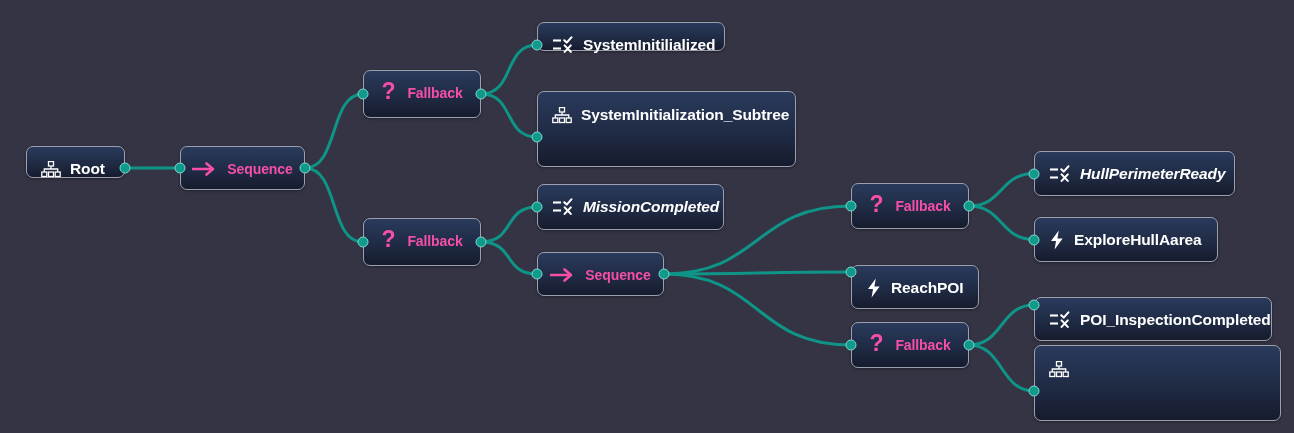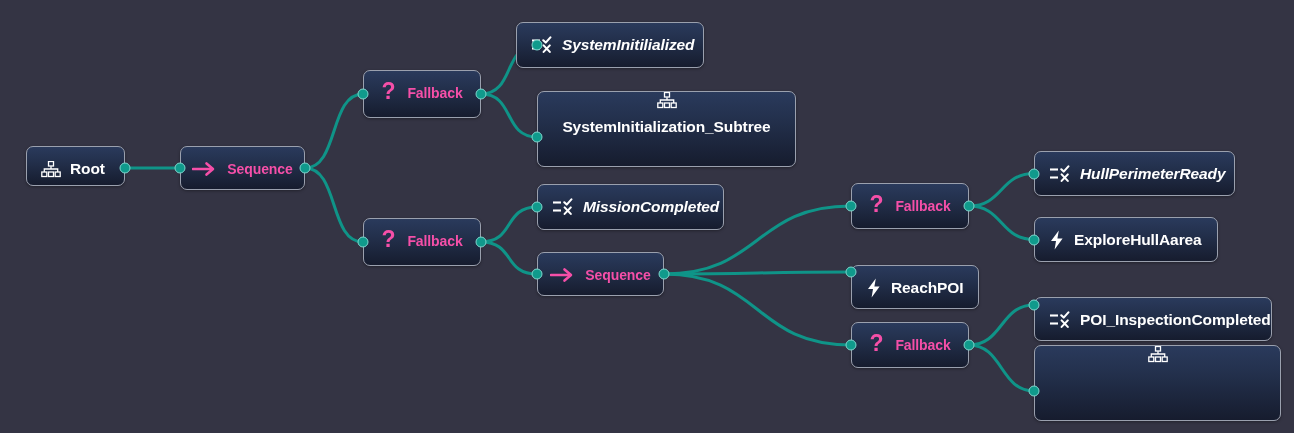--- a/index.html
+++ b/index.html
@@ -35,21 +35,21 @@
   }
   .node-inner {
     display: flex;
     align-items: center;
     gap: 9px;
     padding: 0 14px;
     height: 44px;
     width: 100%;
     box-sizing: border-box;
   }
-  .node.tall .node-inner { height: 46px; flex-direction: column; }
+  .node.tall .node-inner { height: 46px; }
   .node-label {
     font-size: 15.5px;
     font-weight: bold;
     color: #ffffff;
     white-space: nowrap;
     letter-spacing: -0.1px;
   }
   .node.control .node-label {
     color: #f54fa8;
     font-size: 14px;
@@ -88,21 +88,21 @@
       <path d="M 481 242 C 515 242, 503 274, 537 274" fill="none" stroke="#0f9488" stroke-width="3" stroke-linecap="round"></path>
       <path d="M 664 274 C 761.24 274, 753.76 206, 851 206" fill="none" stroke="#0f9488" stroke-width="3" stroke-linecap="round"></path>
       <path d="M 664 274 C 761.24 274, 753.76 272, 851 272" fill="none" stroke="#0f9488" stroke-width="3" stroke-linecap="round"></path>
       <path d="M 664 274 C 761.24 274, 753.76 345, 851 345" fill="none" stroke="#0f9488" stroke-width="3" stroke-linecap="round"></path>
       <path d="M 969 206 C 1003 206, 1000 173.5, 1034 173.5" fill="none" stroke="#0f9488" stroke-width="3" stroke-linecap="round"></path>
       <path d="M 969 206 C 1003 206, 1000 239.5, 1034 239.5" fill="none" stroke="#0f9488" stroke-width="3" stroke-linecap="round"></path>
       <path d="M 969 345 C 1003 345, 1000 305, 1034 305" fill="none" stroke="#0f9488" stroke-width="3" stroke-linecap="round"></path>
       <path d="M 969 345 C 1003 345, 1000 391, 1034 391" fill="none" stroke="#0f9488" stroke-width="3" stroke-linecap="round"></path>
     </svg>
   <div id="node-layer">
-      <div class="node subtree" style="left: 26px; top: 146px; width: 99px; height: 40px;">
+      <div class="node subtree" style="left: 26px; top: 146px; width: 99px; height: 32px;">
         <div class="node-inner">
           <span class="icon">
             <svg width="20" height="17" viewBox="0 0 20 17">
               <rect x="7.5" y="0.5" width="5" height="4.5" fill="none" stroke="#fff" stroke-width="1.3"></rect>
               <rect x="0.8" y="11" width="5" height="4.5" fill="none" stroke="#fff" stroke-width="1.3"></rect>
               <rect x="7.5" y="11" width="5" height="4.5" fill="none" stroke="#fff" stroke-width="1.3"></rect>
               <rect x="14.2" y="11" width="5" height="4.5" fill="none" stroke="#fff" stroke-width="1.3"></rect>
               <path d="M10 5.2 V8 M3.3 11 V8 H16.7 V11" fill="none" stroke="#fff" stroke-width="1.3"></path>
             </svg>
           </span>
@@ -133,21 +133,21 @@
       <div class="node control" style="left: 363px; top: 218px; width: 118px; height: 48px;">
         <div class="node-inner">
           <span class="icon">
             <svg width="15" height="24" viewBox="0 0 15 24">
               <text x="7.5" y="18" text-anchor="middle" font-family="Liberation Sans, sans-serif" font-size="23" font-weight="bold" fill="#f54fa8">?</text>
             </svg>
           </span>
           <span class="node-label">Fallback</span>
         </div>
       </div>
-      <div class="node condition" style="left: 516px; top: 22px; width: 188px; height: 46px; font-style: italic;">
+      <div class="node condition" style="left: 537px; top: 22px; width: 188px; height: 29px;">
         <div class="node-inner">
           <span class="icon">
             <svg width="22" height="18" viewBox="0 0 22 18">
               <path d="M1 4.5 H9" stroke="#fff" stroke-width="2.1" stroke-linecap="butt"></path>
               <path d="M1 12.5 H9" stroke="#fff" stroke-width="2.1" stroke-linecap="butt"></path>
               <path d="M12.3 4.3 L14.7 6.6 L19.4 1.4" fill="none" stroke="#fff" stroke-width="2.1" stroke-linecap="round" stroke-linejoin="round"></path>
               <path d="M12.6 9.4 L18.8 15.9 M18.8 9.4 L12.6 15.9" stroke="#fff" stroke-width="2.1" stroke-linecap="round"></path>
             </svg>
           </span>
           <span class="node-label">SystemInitilialized</span>

